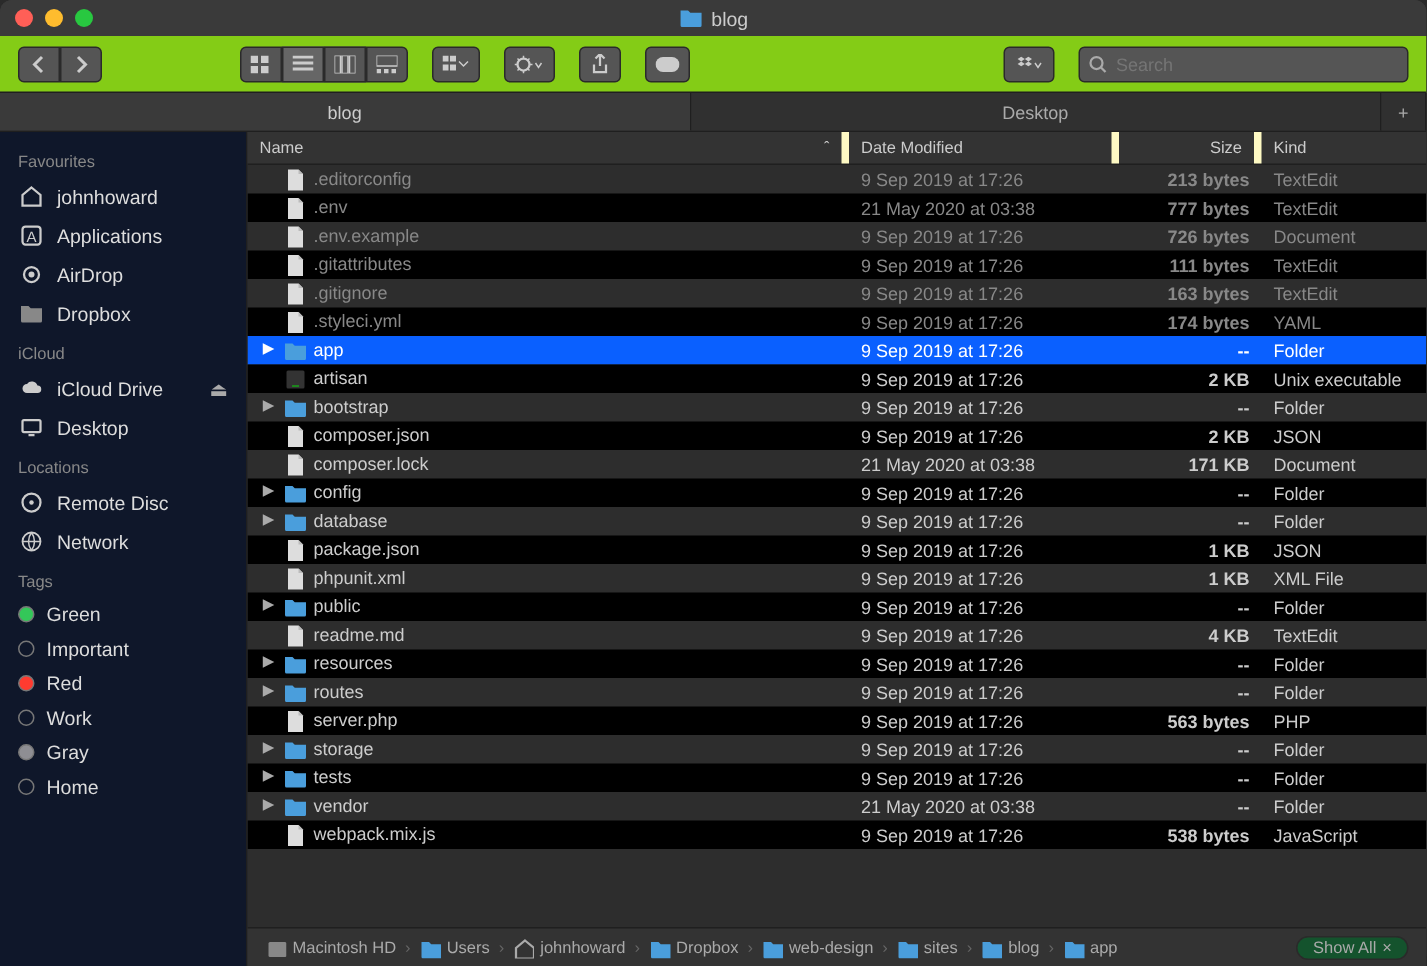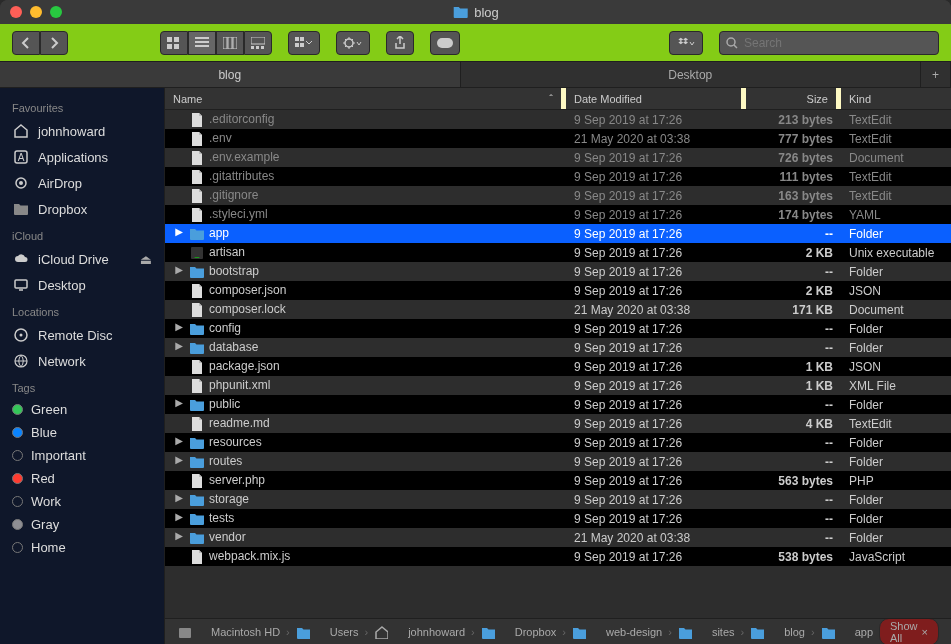--- a/index.html
+++ b/index.html
@@ -59,23 +59,23 @@
 .disclosure { width: 12px; text-align: center; color: #aaa; font-size: 10px; }
 .row.selected .disclosure { color: #fff; }
 .fileico { width: 16px; height: 16px; display: inline-flex; align-items: center; justify-content: center; }
 .cell-date { width: 180px; padding: 0 8px; }
 .cell-size { width: 95px; padding: 0 8px; text-align: right; font-weight: bold; }
 .cell-kind { width: 110px; padding: 0 8px; }
 .dimrow { color: #888; }
 
 
 .pathbar { height: 26px; background: #333; display: flex; align-items: center; padding: 0 12px; gap: 6px; font-size: 11px; color: #aaa; border-top: 1px solid #1f1f1f; overflow: hidden; }
-.pathseg { display: flex; align-items: center; gap: 20px; white-space: nowrap; }
+.pathseg { display: flex; align-items: center; gap: 4px; white-space: nowrap; }
 .pathsep { color: #666; }
-.showall { margin-left: auto; background: #7f1d1d; border: 1px solid #2a2a2a; border-radius: 10px; padding: 1px 10px; color: #aaa; font-size: 11px; display: flex; align-items: center; gap: 4px; }
+.showall { margin-left: auto; background: #14532d; border: 1px solid #2a2a2a; border-radius: 10px; padding: 1px 10px; color: #aaa; font-size: 11px; display: flex; align-items: center; gap: 4px; }
 
 svg { display: block; }
 </style>
 </head>
 <body>
 
 <svg width="0" height="0" style="position:absolute">
   <defs>
     <g id="i-folder">
         <path d="M1 3h5l1.5 1.5H15v8.5a1 1 0 0 1-1 1H2a1 1 0 0 1-1-1z" fill="#4a9edc"></path>
@@ -310,24 +310,20 @@
             </svg>
           </span>
           <span>Network</span>
         </div>
         <div class="sb-heading">Tags</div>
         <div class="sb-item">
           <span class="tag-dot" style="background: rgb(52, 199, 89);"></span>
           <span>Green</span>
         </div>
         <div class="sb-item">
-          <span class="tag-dot" style="background: rgb(10, 132, 255);"></span>
-          <span>Blue</span>
-        </div>
-        <div class="sb-item">
           <span class="tag-dot"></span>
           <span>Important</span>
         </div>
         <div class="sb-item">
           <span class="tag-dot" style="background: rgb(255, 59, 48);"></span>
           <span>Red</span>
         </div>
         <div class="sb-item">
           <span class="tag-dot"></span>
           <span>Work</span>

